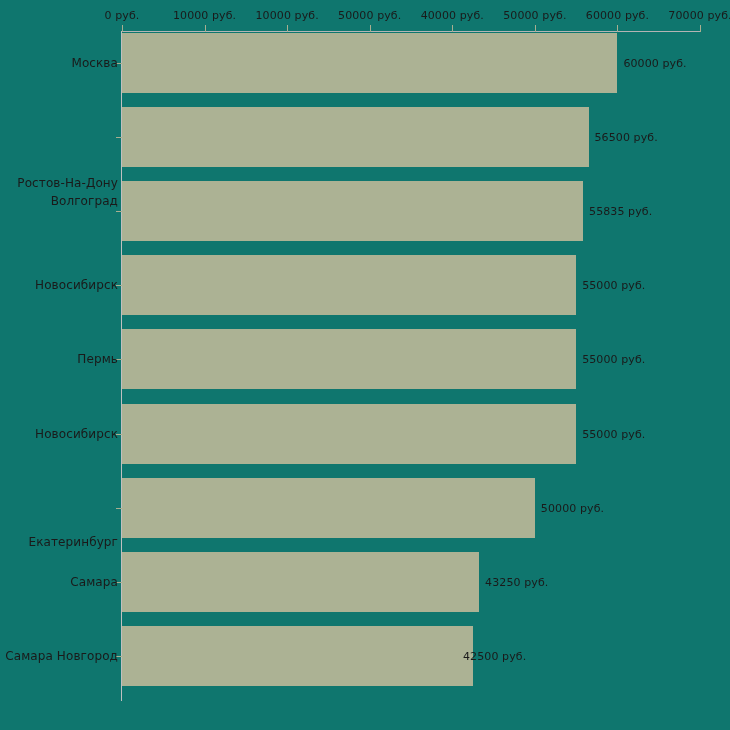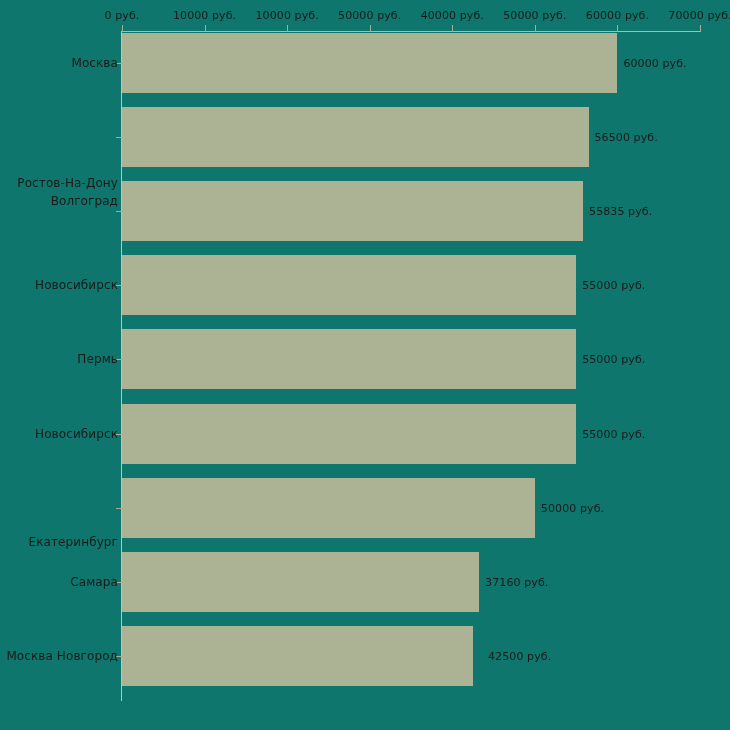--- a/index.html
+++ b/index.html
@@ -125,36 +125,36 @@
       <div class="cat-label" style="top: 285.3px;">Новосибирск</div>
       <div class="y-tick" style="top: 359px;"></div>
       <div class="cat-label" style="top: 359.4px; text-align: center;">Пермь</div>
       <div class="y-tick" style="top: 434px;"></div>
       <div class="cat-label" style="top: 433.5px;">Новосибирск</div>
       <div class="y-tick" style="top: 508px;"></div>
       <div class="cat-label" style="top: 518px; margin-top: 24px;">Екатеринбург</div>
       <div class="y-tick" style="top: 582px;"></div>
       <div class="cat-label" style="top: 581.7px;">Самара</div>
       <div class="y-tick" style="top: 656px;"></div>
-      <div class="cat-label" style="top: 655.8px;">Москва Новгород</div>
+      <div class="cat-label" style="top: 655.8px;">Самара Новгород</div>
     </div>
   <div id="bars-layer">
       <div class="bar" title="Москва: 60000 руб." style="top: 33px; width: 495.429px; height: 60px; background: rgb(172, 178, 148);"></div>
       <div class="bar-value" style="left: 623.429px; top: 63px;">60000 руб.</div>
       <div class="bar" title="Ростов-На-Дону: 56500 руб." style="top: 107.1px; width: 466.529px; height: 60px; background: rgb(172, 178, 148);"></div>
       <div class="bar-value" style="left: 594.529px; top: 137.1px;">56500 руб.</div>
       <div class="bar" title="Волгоград: 55835 руб." style="top: 181.2px; width: 461.038px; height: 60px; background: rgb(172, 178, 148);"></div>
       <div class="bar-value" style="left: 589.038px; top: 211.2px;">55835 руб.</div>
       <div class="bar" title="Красноярск: 55000 руб." style="top: 255.3px; width: 454.143px; height: 60px; background: rgb(172, 178, 148);"></div>
       <div class="bar-value" style="left: 582.143px; top: 285.3px;">55000 руб.</div>
       <div class="bar" title="Пермь: 55000 руб." style="top: 329.4px; width: 454.143px; height: 60px; background: rgb(172, 178, 148);"></div>
       <div class="bar-value" style="left: 582.143px; top: 359.4px;">55000 руб.</div>
       <div class="bar" title="Новосибирск: 55000 руб." style="top: 403.5px; width: 454.143px; height: 60px; background: rgb(172, 178, 148);"></div>
       <div class="bar-value" style="left: 582.143px; top: 433.5px;">55000 руб.</div>
       <div class="bar" title="Екатеринбург: 50000 руб." style="top: 477.6px; width: 412.857px; height: 60px; background: rgb(172, 178, 148);"></div>
       <div class="bar-value" style="left: 540.857px; top: 507.6px;">50000 руб.</div>
       <div class="bar" title="Самара: 43250 руб." style="top: 551.7px; width: 357.121px; height: 60px; background: rgb(172, 178, 148);"></div>
-      <div class="bar-value" style="left: 485.121px; top: 581.7px;">37160 руб.</div>
+      <div class="bar-value" style="left: 485.121px; top: 581.7px;">43250 руб.</div>
       <div class="bar" title="Нижний Новгород: 42500 руб." style="top: 625.8px; width: 350.929px; height: 60px; background: rgb(172, 178, 148);"></div>
-      <div class="bar-value" style="left: 488px; top: 655.8px;">42500 руб.</div>
+      <div class="bar-value" style="left: 463px; top: 655.8px;">42500 руб.</div>
     </div>
 
 </div>
 
 </body></html>

